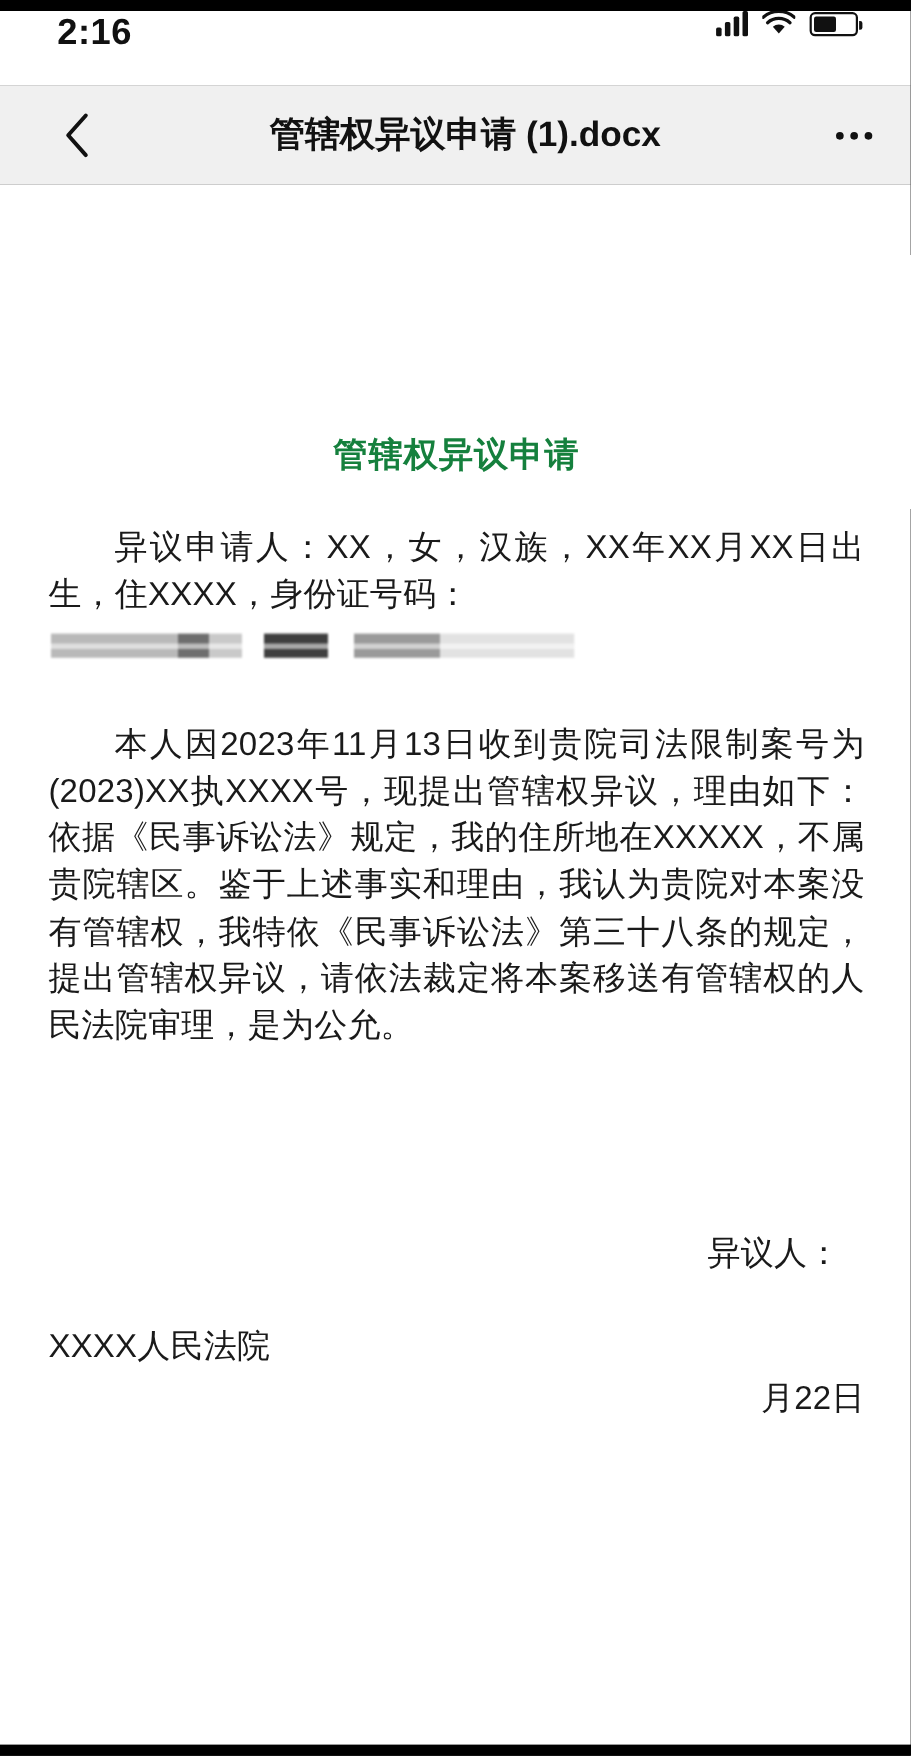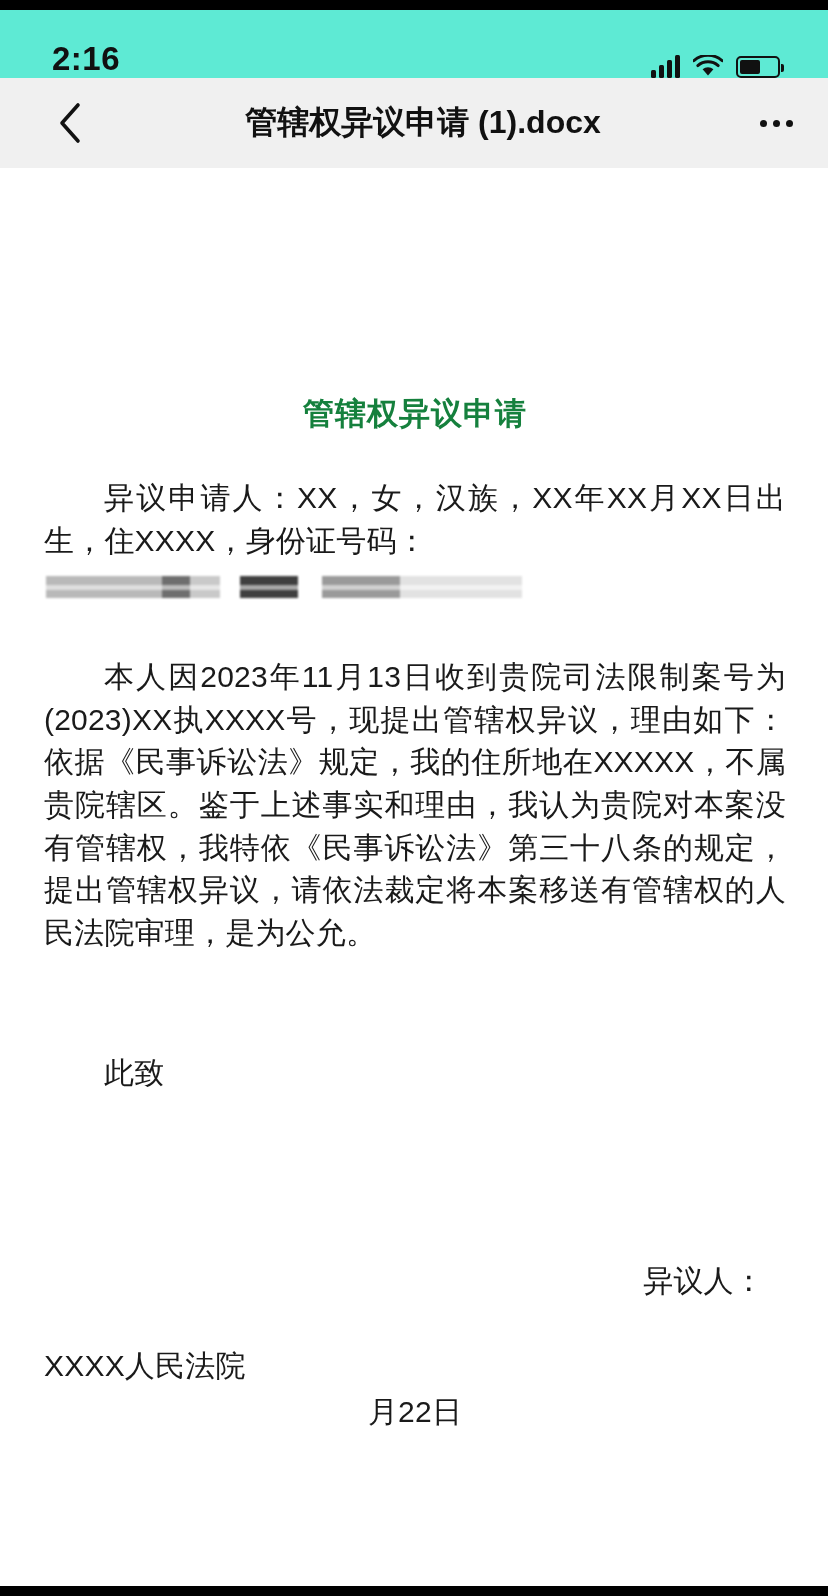--- a/index.html
+++ b/index.html
@@ -24,23 +24,23 @@
   
   .top-gap {
     height: 10px;
     background: #000;
     flex: 0 0 auto;
   }
   
   .status-bar {
     flex: 0 0 auto;
     height: 68px;
-    background: #5eead4;
-    display: flex;
-    align-items: flex-end;
+    background: #ffffff;
+    display: flex;
+    align-items: flex-start;
     justify-content: space-between;
     padding: 0 48px 0 52px;
     box-sizing: border-box;
   }
   .status-time {
     font-size: 33px;
     font-weight: 600;
     color: #111;
     letter-spacing: 0.5px;
   }
@@ -222,21 +222,21 @@
     text-align: right;
     padding-right: 22px;
   }
   .p-date {
     margin-top: 40px;
     text-align: right;
     padding-right: 20px;
   }
   .p-date2 {
     margin-top: 4px;
-    text-align: center;
+    text-align: right;
   }
   
   .bottom-gap {
     height: 10px;
     background: #000;
     flex: 0 0 auto;
   }
 </style>
 </head>
 <body>
@@ -285,21 +285,20 @@
     <div class="doc-inner">
 
       <div class="doc-title">管辖权异议申请</div>
 
       <p class="para indent p-applicant">异议申请人：XX，女，汉族，XX年XX月XX日出生，住XXXX，身份证号码：</p>
 
       <div class="redaction"></div>
 
       <p class="para indent p-body">本人因2023年11月13日收到贵院司法限制案号为(2023)XX执XXXX号，现提出管辖权异议，理由如下：依据《民事诉讼法》规定，我的住所地在XXXXX，不属贵院辖区。鉴于上述事实和理由，我认为贵院对本案没有管辖权，我特依《民事诉讼法》第三十八条的规定，提出管辖权异议，请依法裁定将本案移送有管辖权的人民法院审理，是为公允。</p>
 
-      <p class="para p-cizhi">此致</p>
 
       <p class="para p-signer">异议人：</p>
 
       <p class="para p-court">XXXX人民法院</p>
 
       <p class="para p-date2">月22日</p>
 
     </div>
   </div>
 

